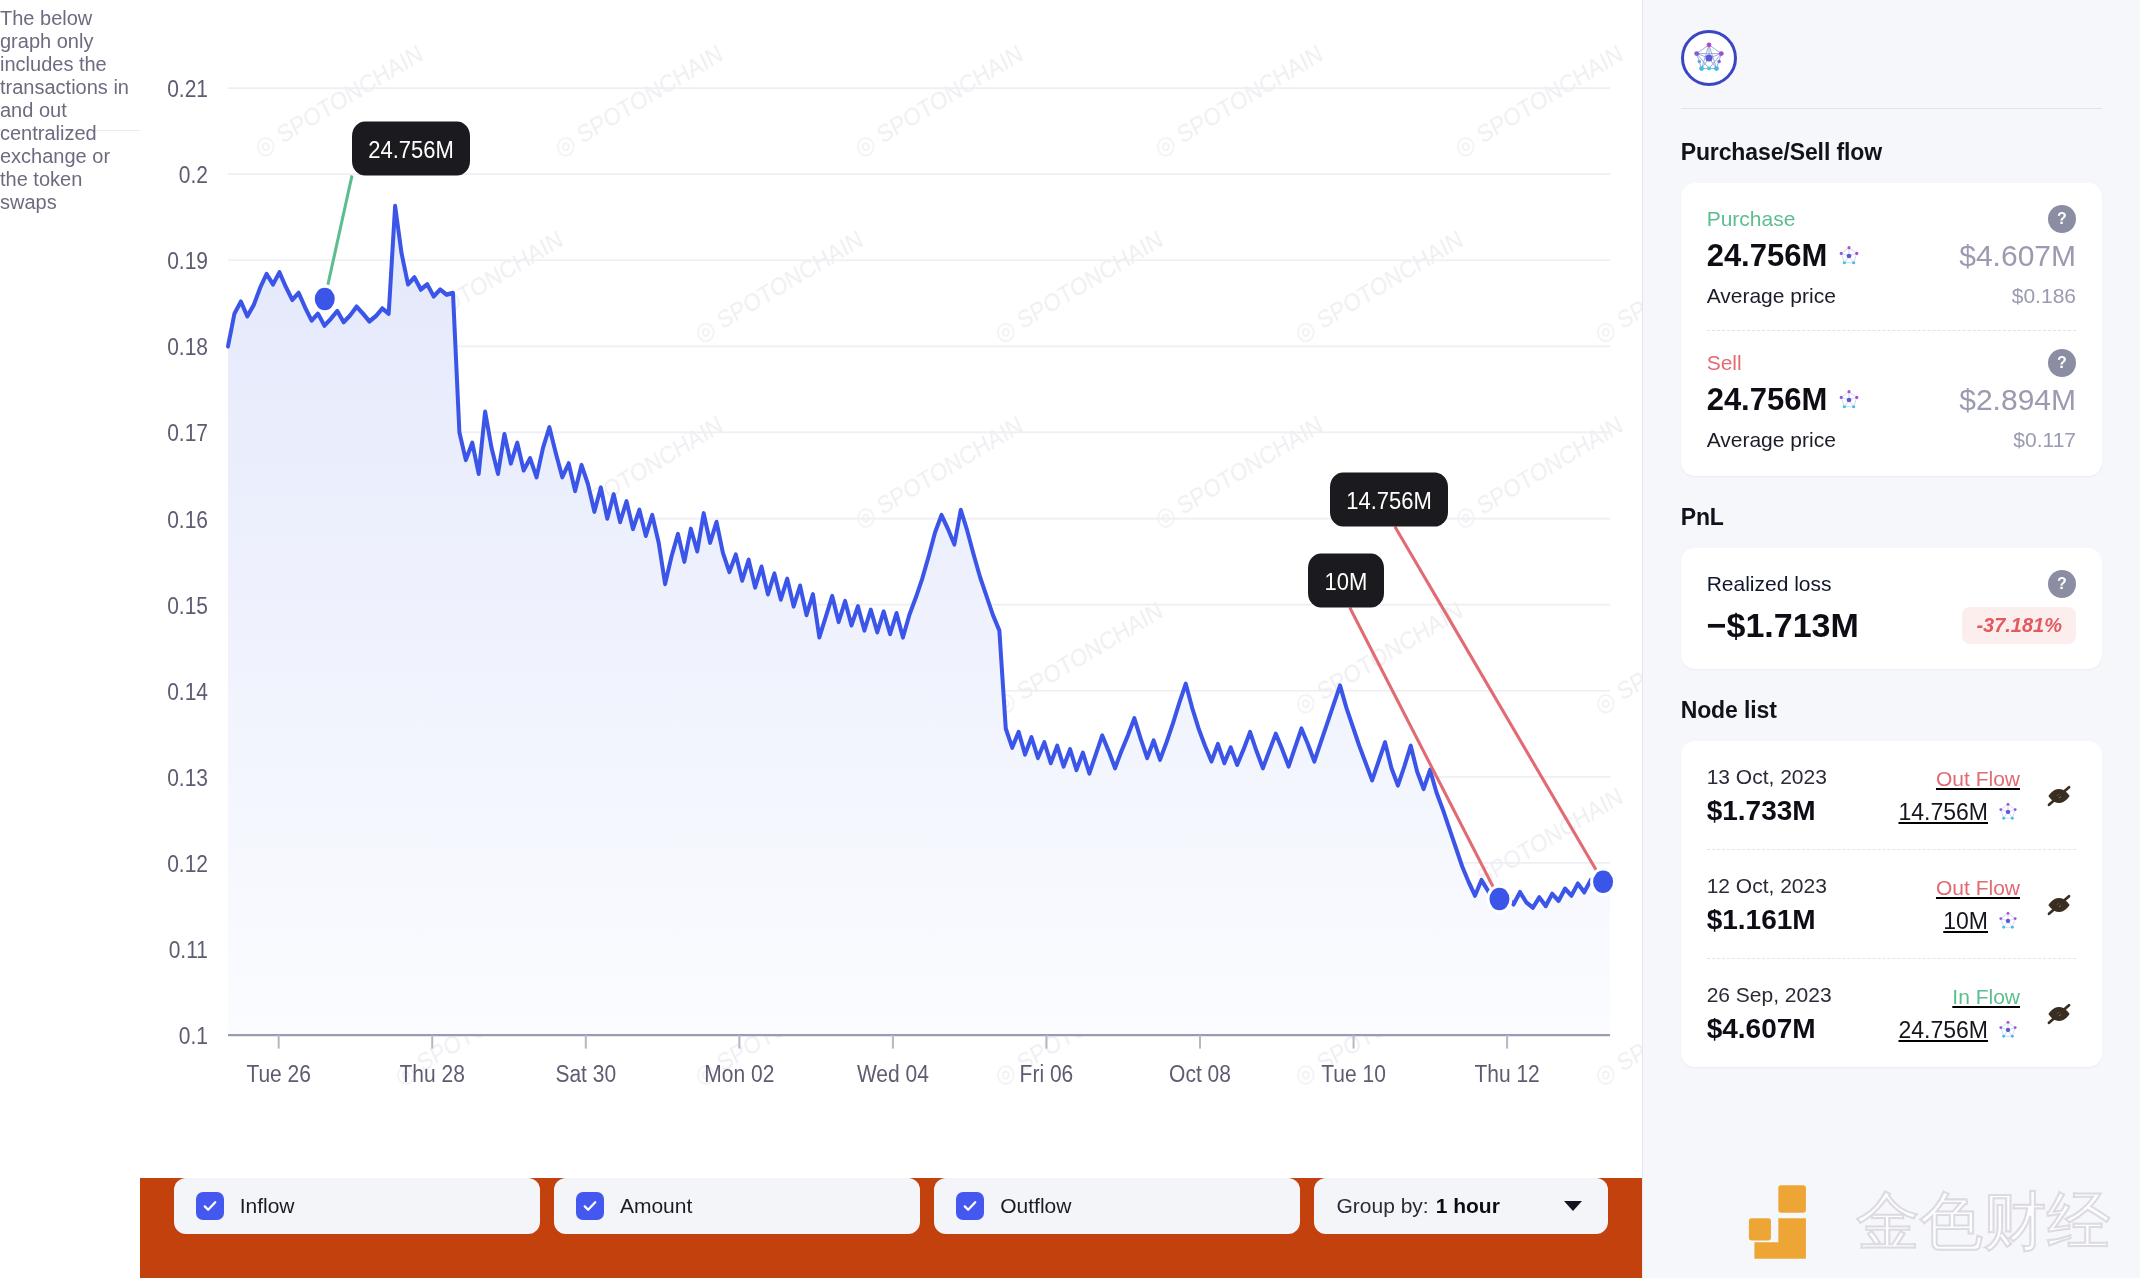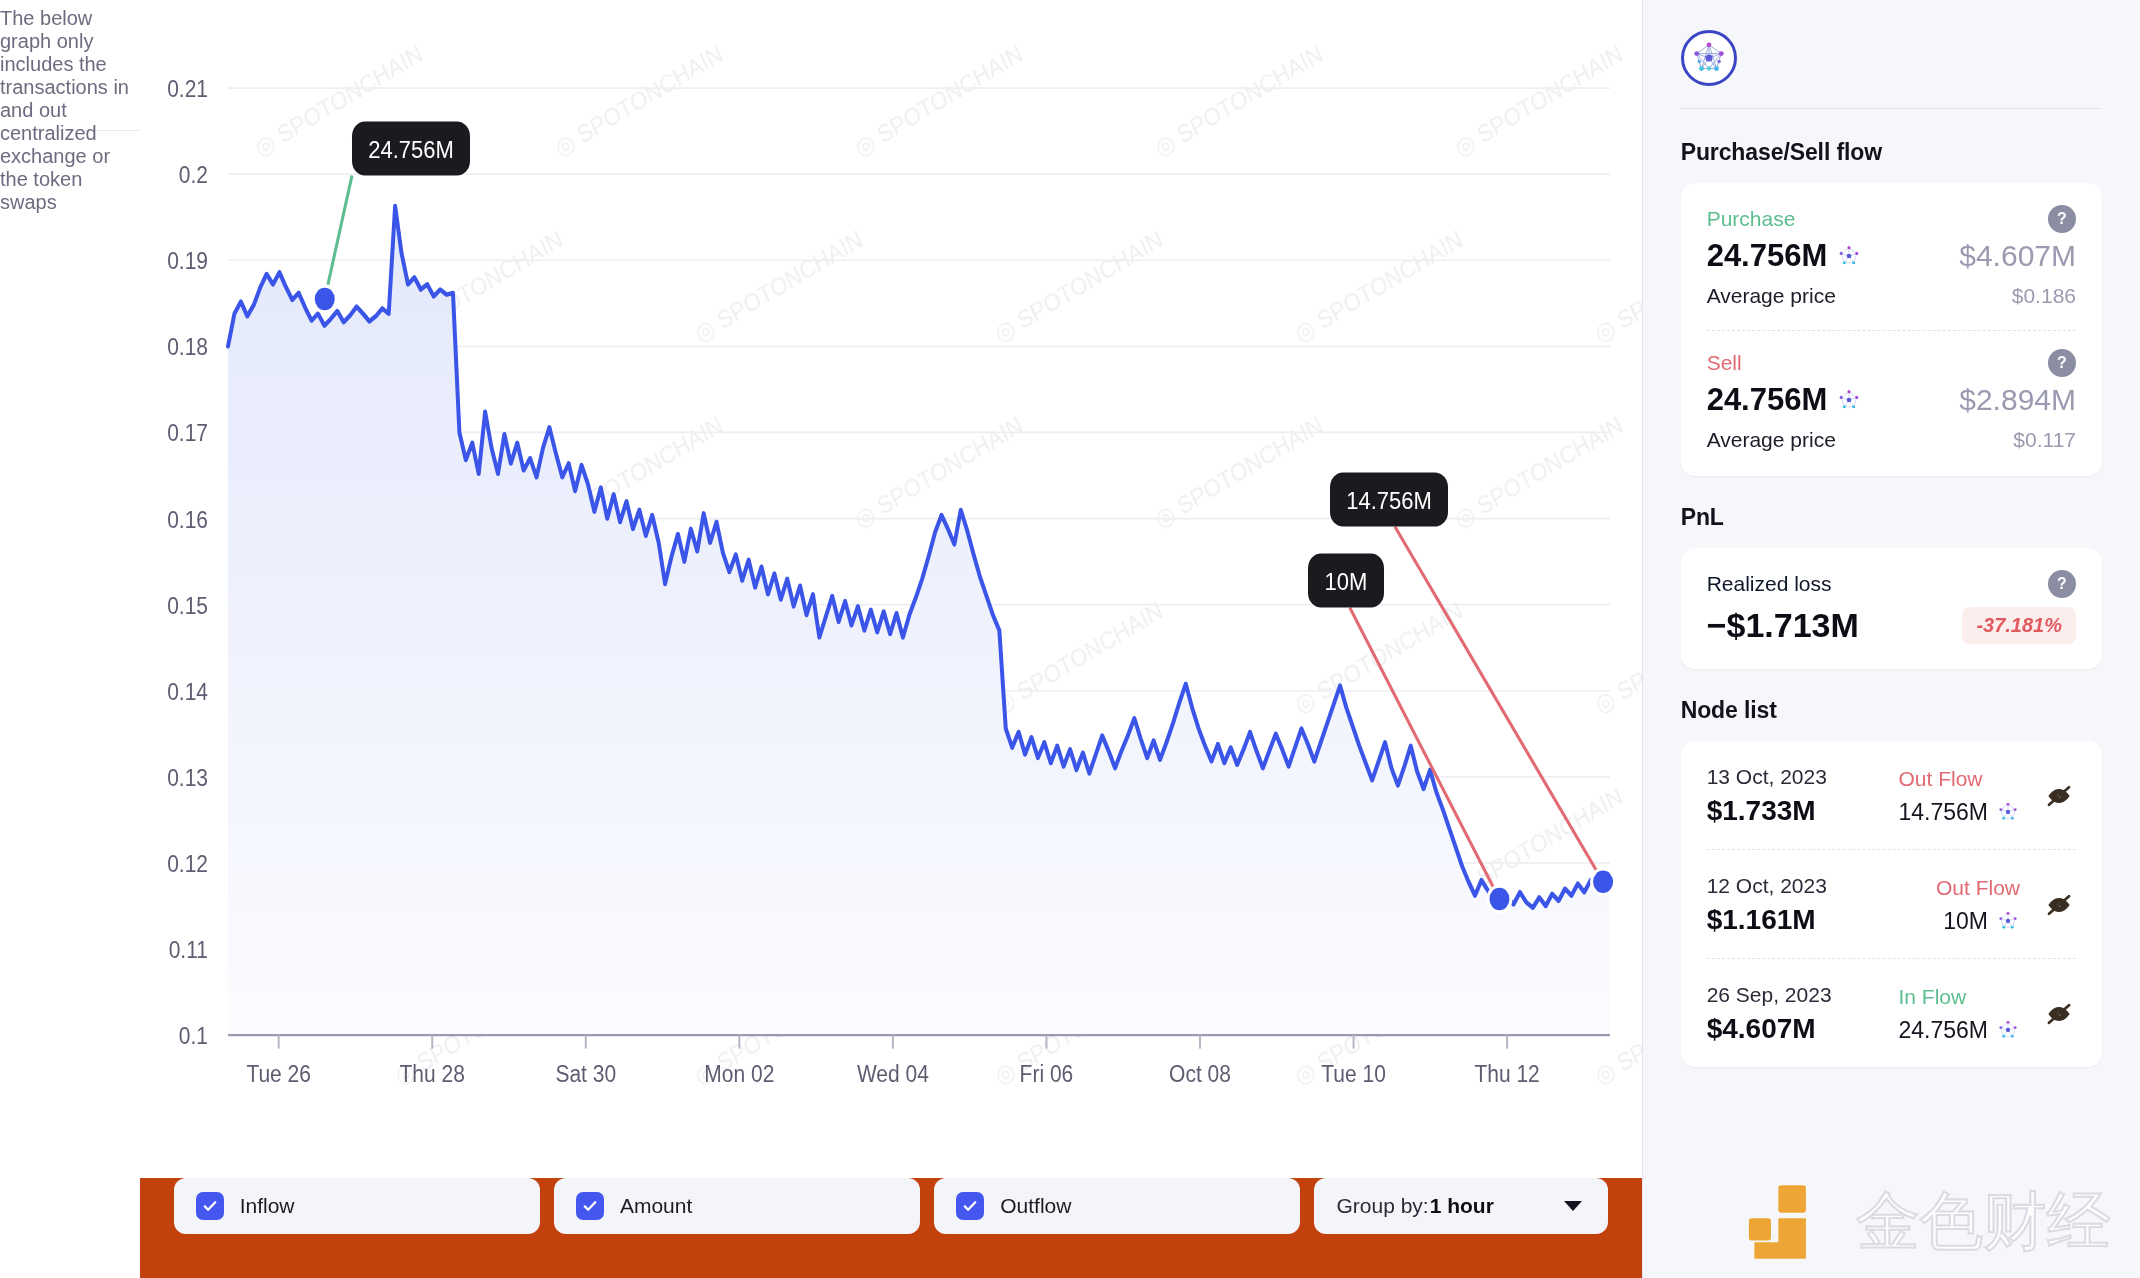--- a/index.html
+++ b/index.html
@@ -58,21 +58,21 @@
   .chip.cb { width: 370px; }
   .checkbox {
     width: 28px; height: 28px; border-radius: 7px;
     background: #4458f0; flex: 0 0 28px;
     display: flex; align-items: center; justify-content: center;
   }
   .checkbox svg { width: 18px; height: 18px; display: block; }
   .chip.group {
     width: 296px; justify-content: space-between; padding-right: 26px;
   }
-  .group-inner { display: flex; gap: 1px; align-items: baseline; }
+  .group-inner { display: flex; gap: 7px; align-items: baseline; }
   .group-label { color: #2a2a38; font-size: 21px; }
   .group-value { color: #0d0d16; font-weight: 700; font-size: 21px; }
   .caret { width: 0; height: 0; border-left: 9px solid transparent;
            border-right: 9px solid transparent; border-top: 10px solid #141420; }
 
   
   .sidebar {
     flex: 1 1 auto; background: #f6f7fb;
     border-left: 1px solid #e4e5ee;
     padding: 26px 38px 0 38px;
@@ -132,21 +132,21 @@
     font-size: 20px; font-weight: 700;
     padding: 7px 14px; border-radius: 8px; font-style: italic;
   }
 
   .node-card { padding: 0 26px; }
   .node-row { display: flex; align-items: center; padding: 24px 0 22px 0; }
   .node-row + .node-row { border-top: 1px dashed #e3e4ee; }
   .node-left { flex: 1 1 auto; }
   .node-date { font-size: 21px; color: #2a2a38; }
   .node-usd { font-size: 28px; font-weight: 700; color: #0d0d16; margin-top: 6px; }
-  .node-right { margin-right: 22px; }
+  .node-right { text-align: right; margin-right: 22px; text-decoration: underline; }
   .node-flow { font-size: 21px; }
   .flow-out { color: #e26a72; }
   .flow-in { color: #5cbe8e; }
   .node-amt {
     font-size: 23px; color: #15151f; margin-top: 8px;
     display: flex; align-items: center; justify-content: flex-end; gap: 8px;
   }
   .node-amt .mini { width: 24px; height: 24px; display: block; }
   .eye-btn { width: 34px; height: 34px; flex: 0 0 34px; display: flex; align-items: center; justify-content: center; }
   .eye-btn svg { width: 30px; height: 30px; display: block; }

